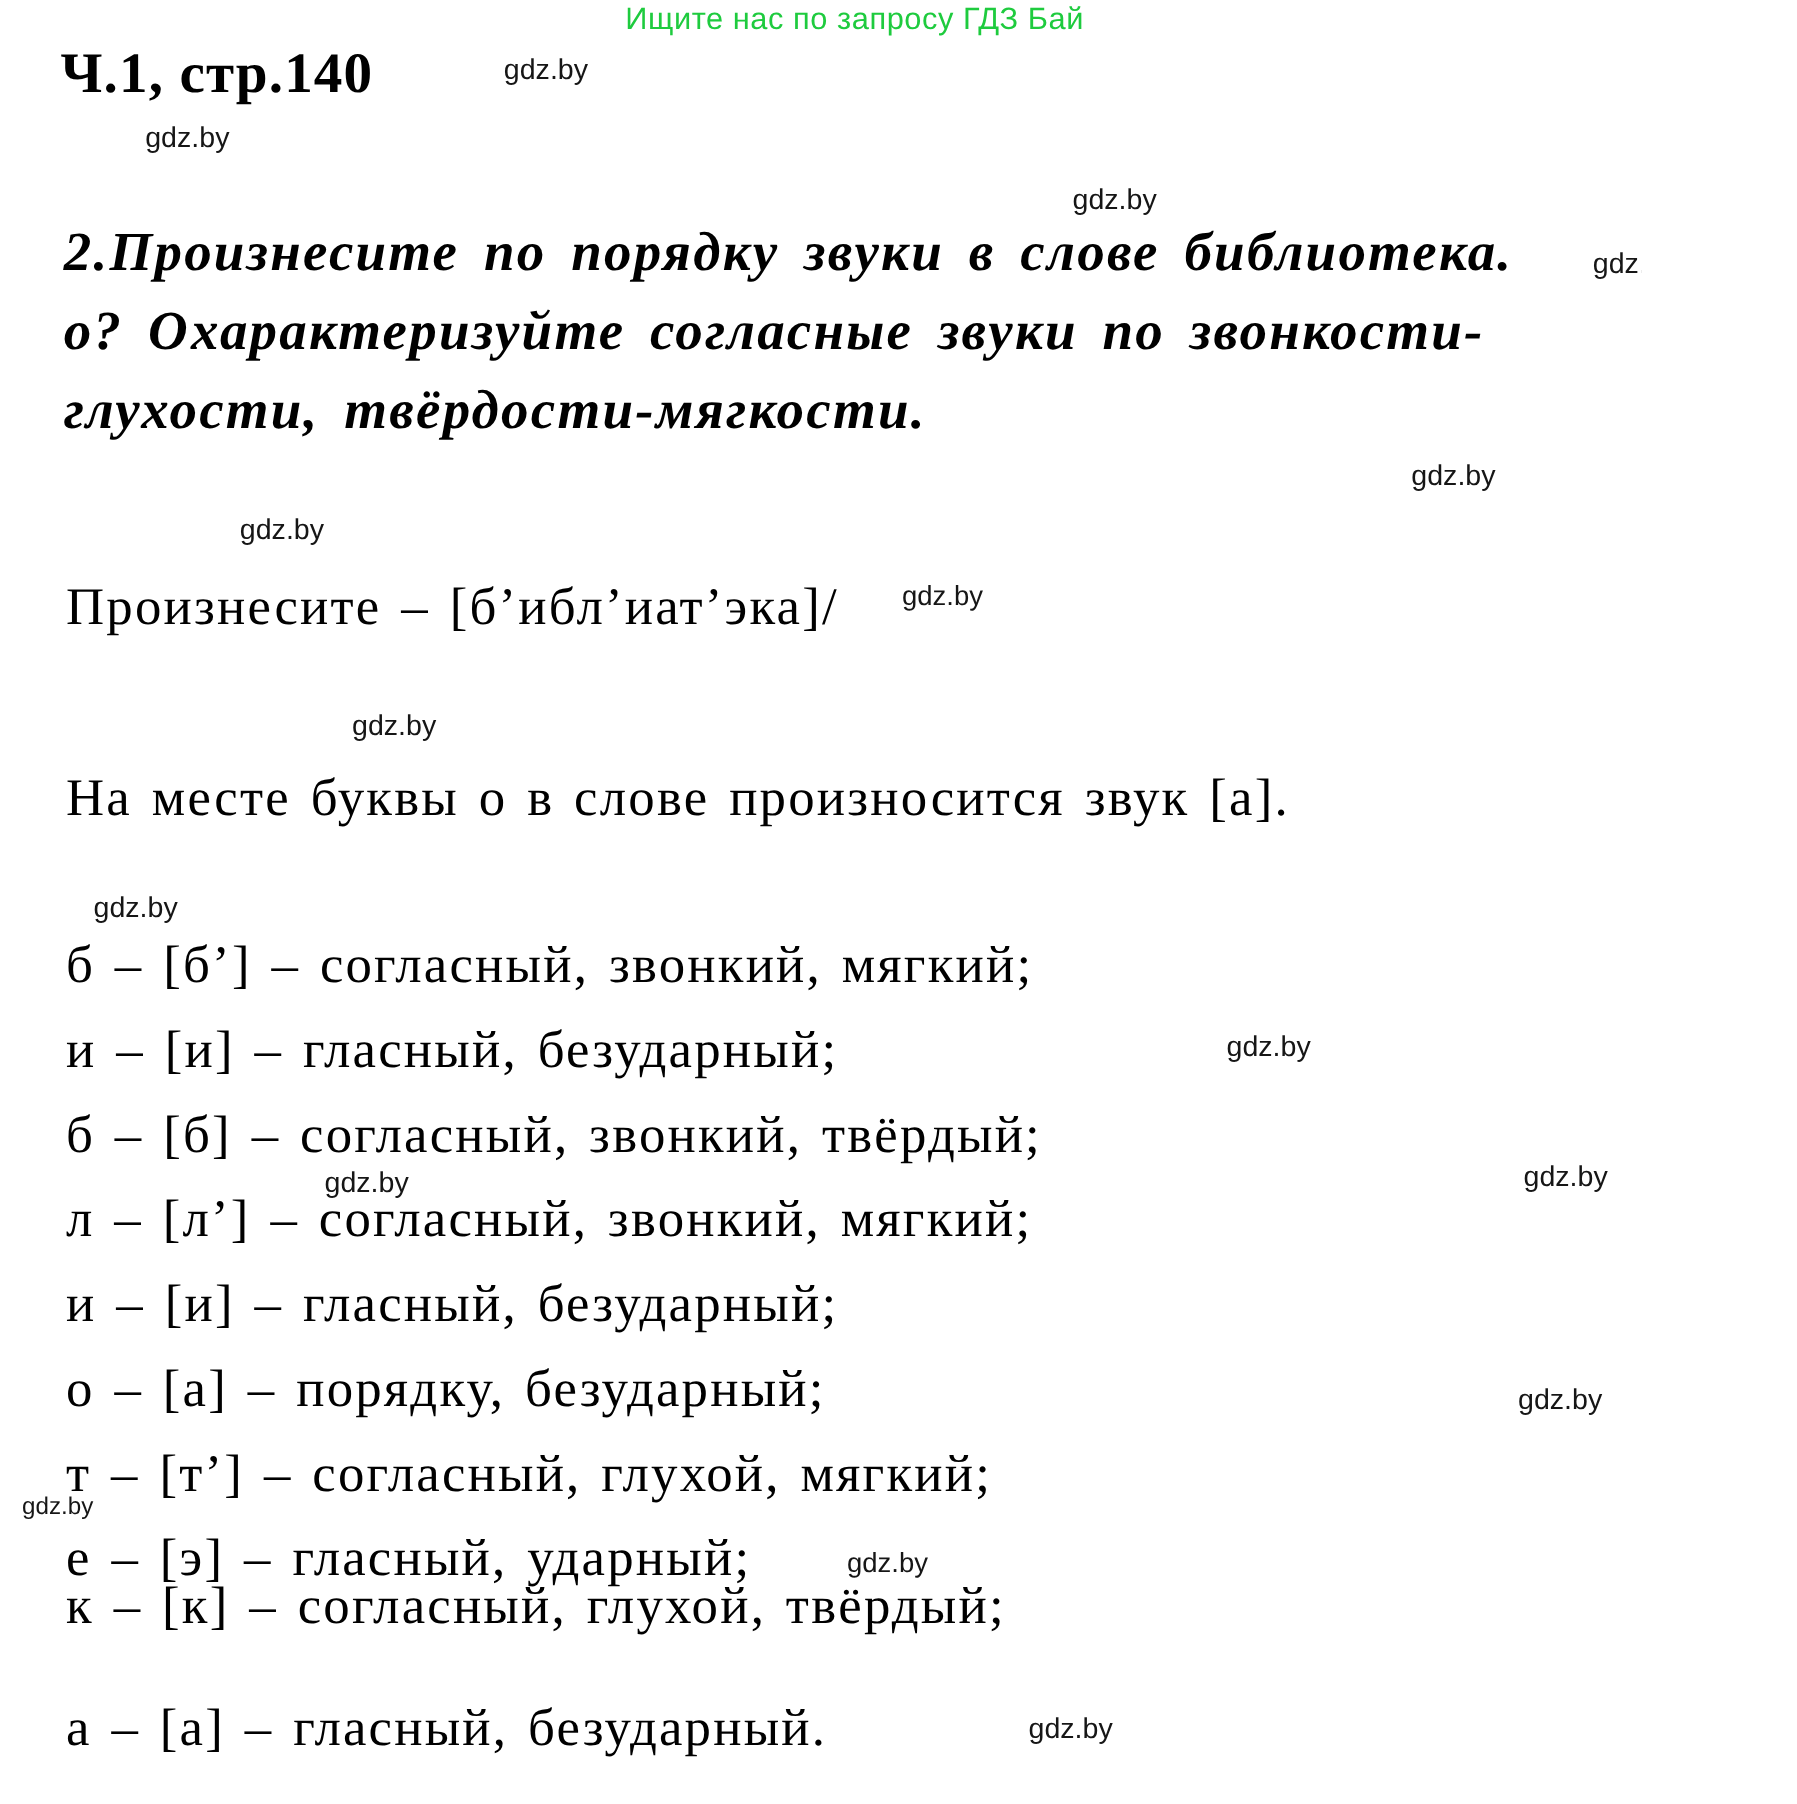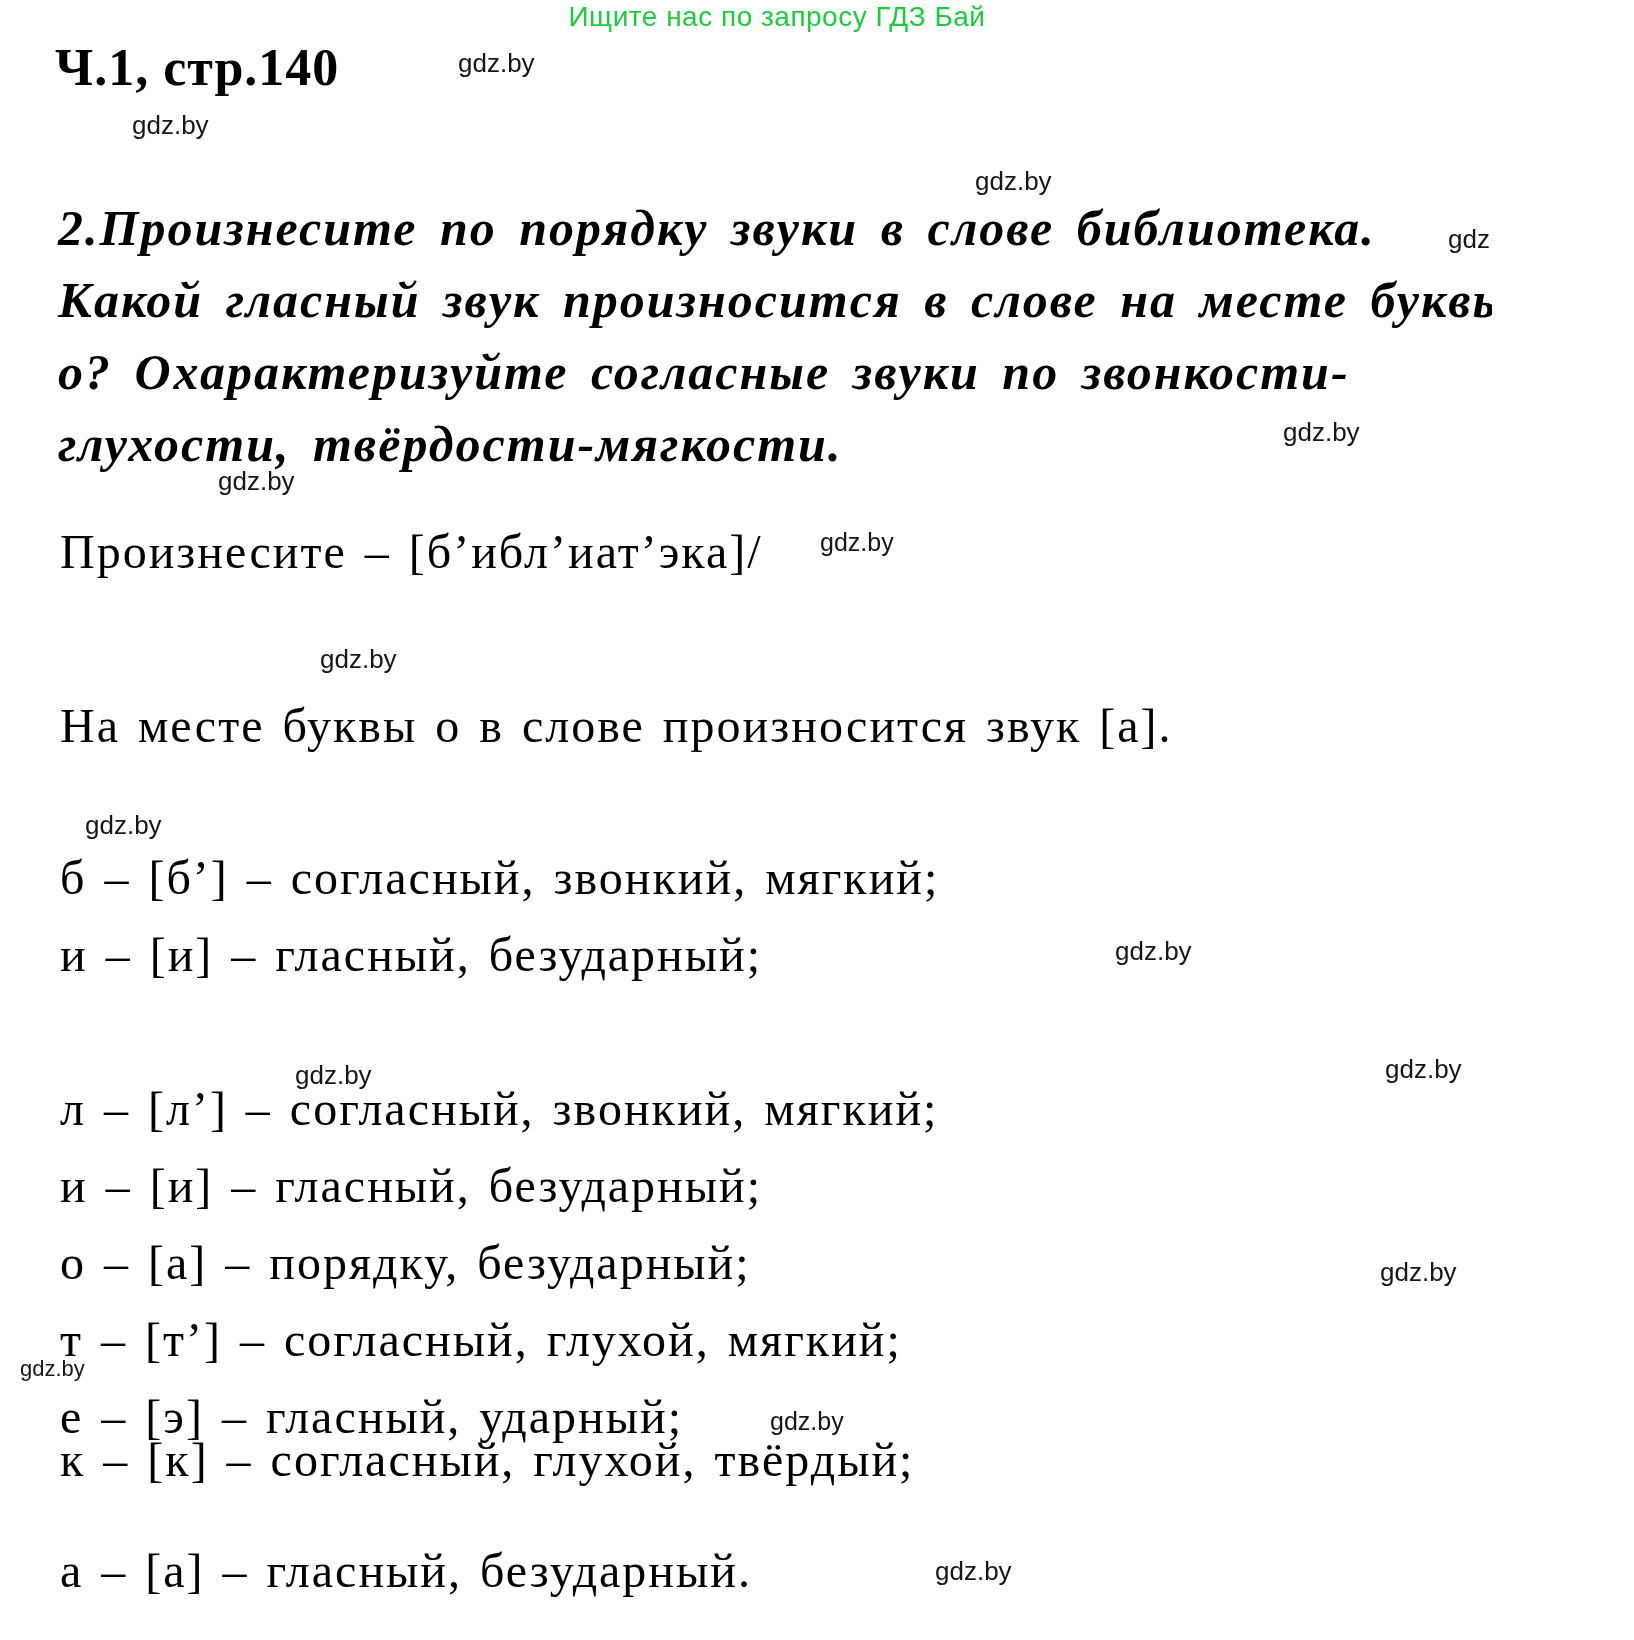--- a/index.html
+++ b/index.html
@@ -114,31 +114,31 @@
 <body>
 
 <div class="page">
 
   <div class="promo">Ищите нас по запросу ГДЗ Бай</div>
 
   <h1 class="title">Ч.1, стр.140</h1>
 
   <div class="task">
     <div class="task-line">2.Произнесите по порядку звуки в слове библиотека.</div>
-    <div class="task-line">Какой гласный звук произносится в слове на месте буквы</div>
     <div class="task-line">о? Охарактеризуйте согласные звуки по звонкости-</div>
     <div class="task-line">глухости, твёрдости-мягкости.</div>
   </div>
 
   <div class="bodyline transcription">Произнесите – [б’ибл’иат’эка]/</div>
 
   <div class="bodyline answer">На месте буквы о в слове произносится звук [а].</div>
 
   <div class="bodyline s0">б – [б’] – согласный, звонкий, мягкий;</div>
   <div class="bodyline s1">и – [и] – гласный, безударный;</div>
+  <div class="bodyline s2">б – [б] – согласный, звонкий, твёрдый;</div>
   <div class="bodyline s3">л – [л’] – согласный, звонкий, мягкий;</div>
   <div class="bodyline s4">и – [и] – гласный, безударный;</div>
   <div class="bodyline s5">о – [а] – порядку, безударный;</div>
   <div class="bodyline s6">т – [т’] – согласный, глухой, мягкий;</div>
   <div class="bodyline s7">е – [э] – гласный, ударный;</div>
   <div class="bodyline s8">к – [к] – согласный, глухой, твёрдый;</div>
   <div class="bodyline s9">а – [а] – гласный, безударный.</div>
 
   <span class="wm wm1">gdz.by</span>
   <span class="wm wm2">gdz.by</span>

